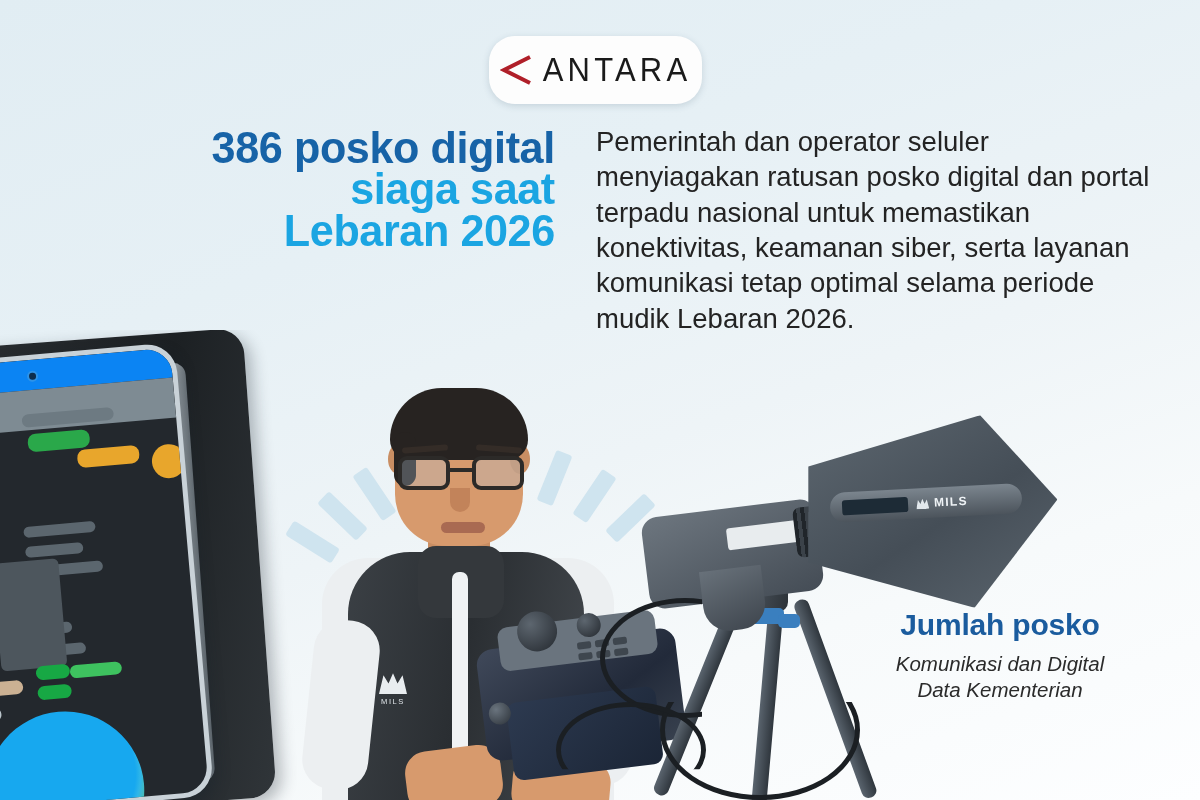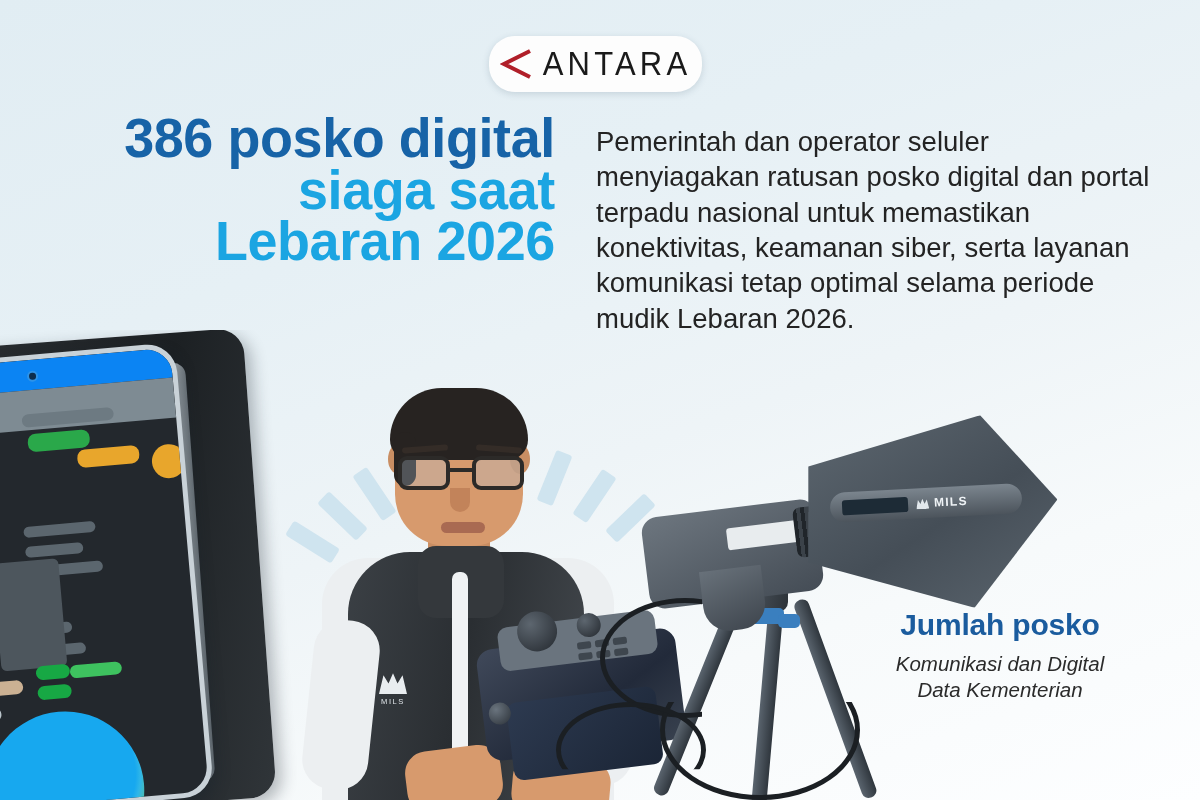--- a/index.html
+++ b/index.html
@@ -6,36 +6,36 @@
   html,body { width:1200px; height:800px; overflow:hidden; }
   body {
     font-family:"Liberation Sans", sans-serif;
     background:linear-gradient(160deg,#e1edf3 0%,#e6f0f5 30%,#eef4f7 55%,#f7fafb 75%,#fdfeff 100%);
     position:relative;
   }
   .stage { position:absolute; inset:0; }
 
   
   .logo-pill{
-    position:absolute; left:489px; top:36px; width:213px; height:56px;
+    position:absolute; left:489px; top:36px; width:213px; height:68px;
     background:#fdfdfd; border-radius:26px;
     box-shadow:0 2px 7px rgba(40,70,95,.17);
     display:flex; align-items:center; justify-content:center; gap:11px;
   }
   .logo-mark{ width:32px; height:30px; }
   .logo-word{
     font-size:31px; letter-spacing:4.2px; font-weight:400;
     color:#1a1a1a; transform:scaleY(1.06);
   }
 
   
   .headline{
-    position:absolute; left:40px; top:113px; width:520px;
+    position:absolute; left:40px; top:127px; width:520px;
     text-align:right; line-height:.94;
-    font-weight:700; font-size:55px; letter-spacing:-.4px;
+    font-weight:700; font-size:44px; letter-spacing:-.4px;
   }
   .headline .ln{ display:block; white-space:nowrap; transform:scaleX(.98); }
   .ln1{ color:#1763a7; }
   .ln2,.ln3{ color:#1ba5e2; }
 
   
   .lede{
     position:absolute; left:596px; top:124px; width:556px;
     font-size:27.5px; line-height:1.285; color:#232323; font-weight:400;
   }

